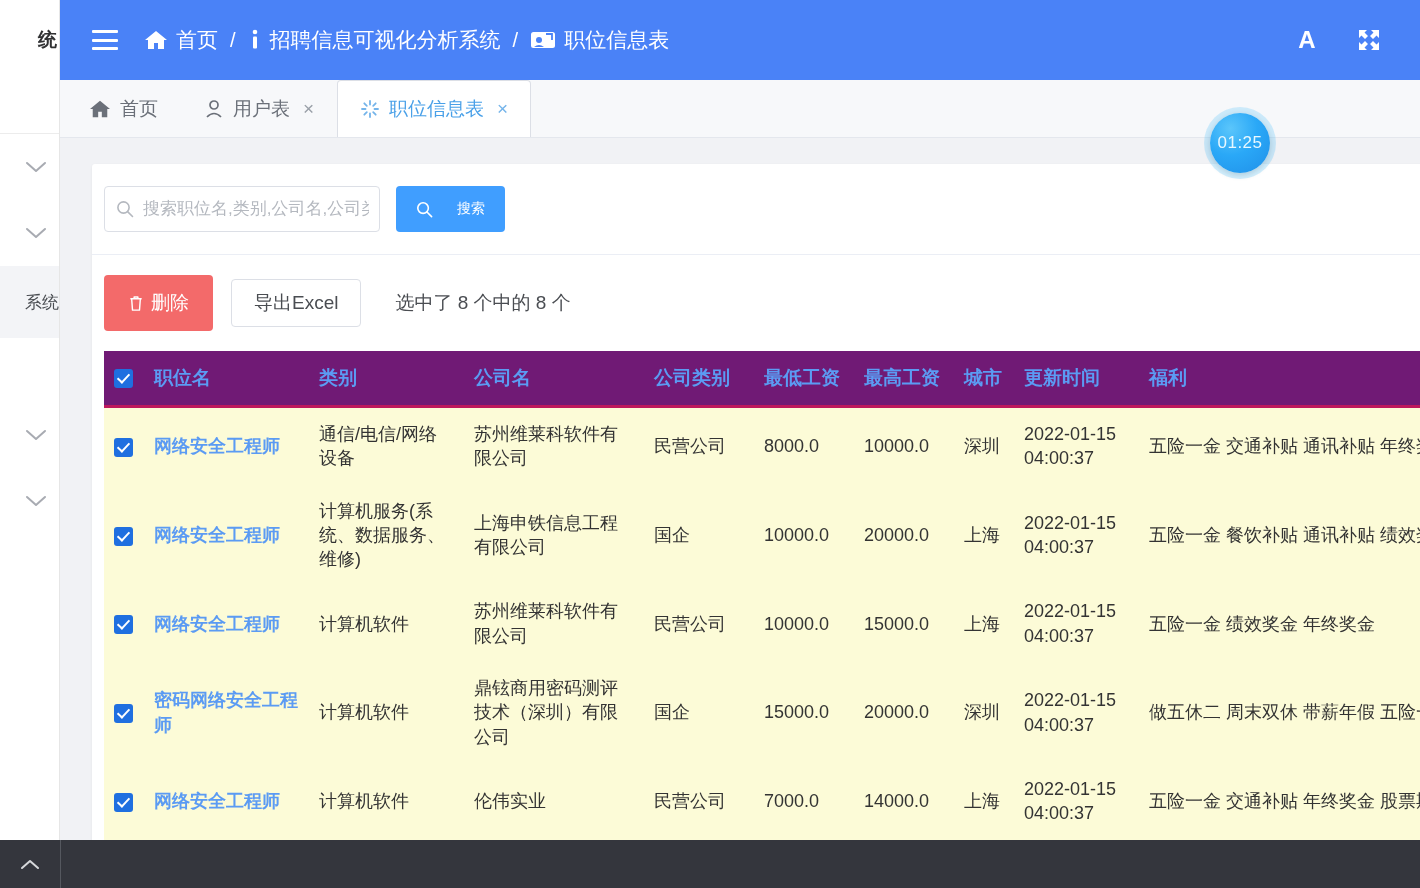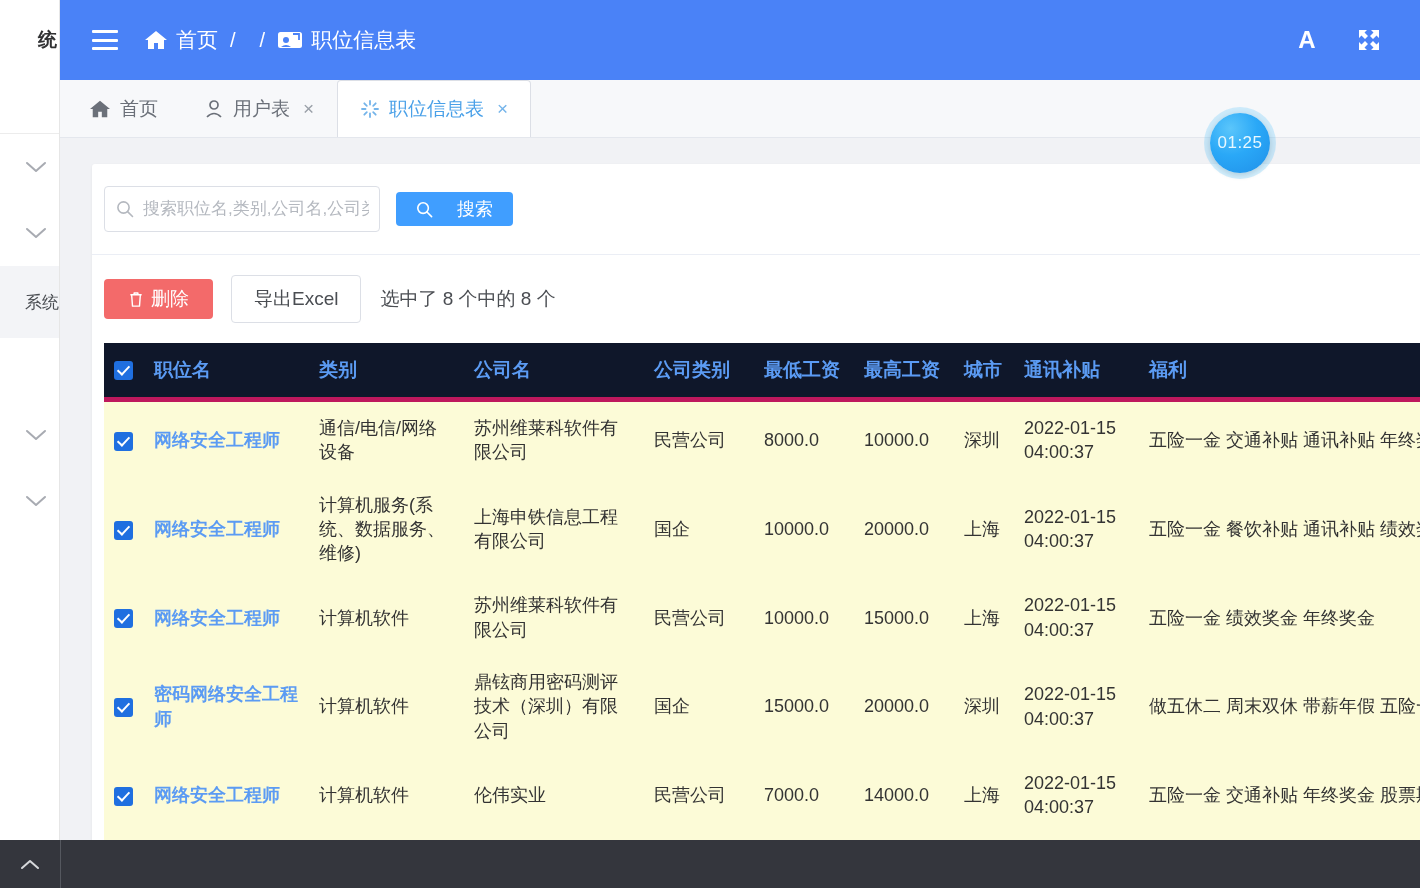--- a/index.html
+++ b/index.html
@@ -116,42 +116,42 @@
   .s-ico {
     position: absolute; left: 12px; top: 50%; transform: translateY(-50%);
     color: #b4b8bf; pointer-events: none;
   }
   .btn {
     border: none; border-radius: 4px; cursor: pointer;
     font-family: "Liberation Sans", sans-serif;
     display: inline-flex; align-items: center; justify-content: center; gap: 7px;
   }
   .btn-search {
-    margin-left: 16px; height: 34px; padding: 0 20px;
-    background: #409eff; color: #ffffff; font-size: 18px; gap: 24px;
+    margin-left: 16px; height: 46px; padding: 0 20px;
+    background: #409eff; color: #ffffff; font-size: 14px; gap: 24px;
   }
   .toolbar {
     display: flex; align-items: center; gap: 18px;
     padding: 0 0 20px 12px; border-top: 1px solid #ebeef5; padding-top: 20px;
   }
   .btn-add { height: 48px; padding: 0 26px; background: #409eff; color: #fff; font-size: 19px; }
-  .btn-del { height: 40px; padding: 16px 24px; background: #f36a6a; color: #fff; font-size: 19px; }
+  .btn-del { height: 56px; padding: 16px 24px; background: #f36a6a; color: #fff; font-size: 19px; }
   .btn-excel {
     height: 48px; padding: 16px 22px; background: #ffffff; color: #4a4d52;
     font-size: 19px; border: 1px solid #dcdfe6;
   }
-  .sel-info { font-size: 19px; color: #4a4d52; margin-left: 1px; }
+  .sel-info { font-size: 19px; color: #4a4d52; margin-left: 16px; }
 
   
   .tablewrap { padding: 0 0 0 12px; overflow: hidden; }
   table { border-collapse: collapse; width: 1328px; table-layout: fixed; }
   thead th {
-    background: #0f172a; color: #5b9bf3; font-size: 19px; font-weight: 700;
+    background: #701a75; color: #5b9bf3; font-size: 19px; font-weight: 700;
     text-align: left; padding: 14px 10px; vertical-align: middle;
-    border-bottom: 5px solid #be185d;
+    border-bottom: 3px solid #be185d;
   }
   tbody td {
     background: #fcfbd7; font-size: 18px; color: #333333;
     padding: 14px 10px; vertical-align: middle; line-height: 1.35;
   }
   tbody tr td.c-title { color: #5b9bf3; font-weight: 700; cursor: pointer; }
   td.num, th.num { text-align: left; }
   .cb {
     width: 19px; height: 19px; border-radius: 3px; background: #1f6fe0;
     display: inline-block; position: relative; cursor: pointer;
@@ -240,20 +240,29 @@
     <div class="crumbs">
       <span class="crumb">
         <span class="c-ico">
           <svg width="24" height="22" viewBox="0 0 24 22">
               <path d="M12 2 L23 11 L20 11 L20 20 L14 20 L14 14 L10 14 L10 20 L4 20 L4 11 L1 11 Z" fill="#ffffff"></path>
             </svg>
         </span>
         <span class="c-txt">首页</span>
       </span>
       <span class="c-sep">/</span>
+      <span class="crumb">
+        <span class="c-ico">
+          <svg width="14" height="22" viewBox="0 0 14 22">
+              <circle cx="7" cy="3" r="2.3" fill="#ffffff"></circle>
+              <rect x="5" y="7.5" width="4" height="12" rx="1" fill="#ffffff"></rect>
+            </svg>
+        </span>
+        <span class="c-txt">招聘信息可视化分析系统</span>
+      </span>
       <span class="c-sep">/</span>
       <span class="crumb">
         <span class="c-ico">
           <svg width="26" height="22" viewBox="0 0 26 22">
               <rect x="1" y="3" width="24" height="16" rx="2.5" fill="#ffffff"></rect>
               <circle cx="9" cy="11" r="3" fill="#4a82f7"></circle>
               <path d="M4 18 q5 -4 10 0 Z" fill="#4a82f7"></path>
               <path d="M16 5 l6 0 l0 6" stroke="#4a82f7" stroke-width="1.8" fill="none"></path>
             </svg>
         </span>
@@ -381,21 +390,21 @@
               <th>
                 <span class="cb"></span>
               </th>
               <th>职位名</th>
               <th>类别</th>
               <th>公司名</th>
               <th>公司类别</th>
               <th class="num">最低工资</th>
               <th class="num">最高工资</th>
               <th>城市</th>
-              <th>通讯补贴</th>
+              <th>更新时间</th>
               <th>福利</th>
             </tr>
           </thead>
           <tbody id="tbody">
               <tr>
                 <td><span class="cb"></span></td>
                 <td class="c-title">网络安全工程师</td>
                 <td>通信/电信/网络设备</td>
                 <td>苏州维莱科软件有限公司</td>
                 <td>民营公司</td>

